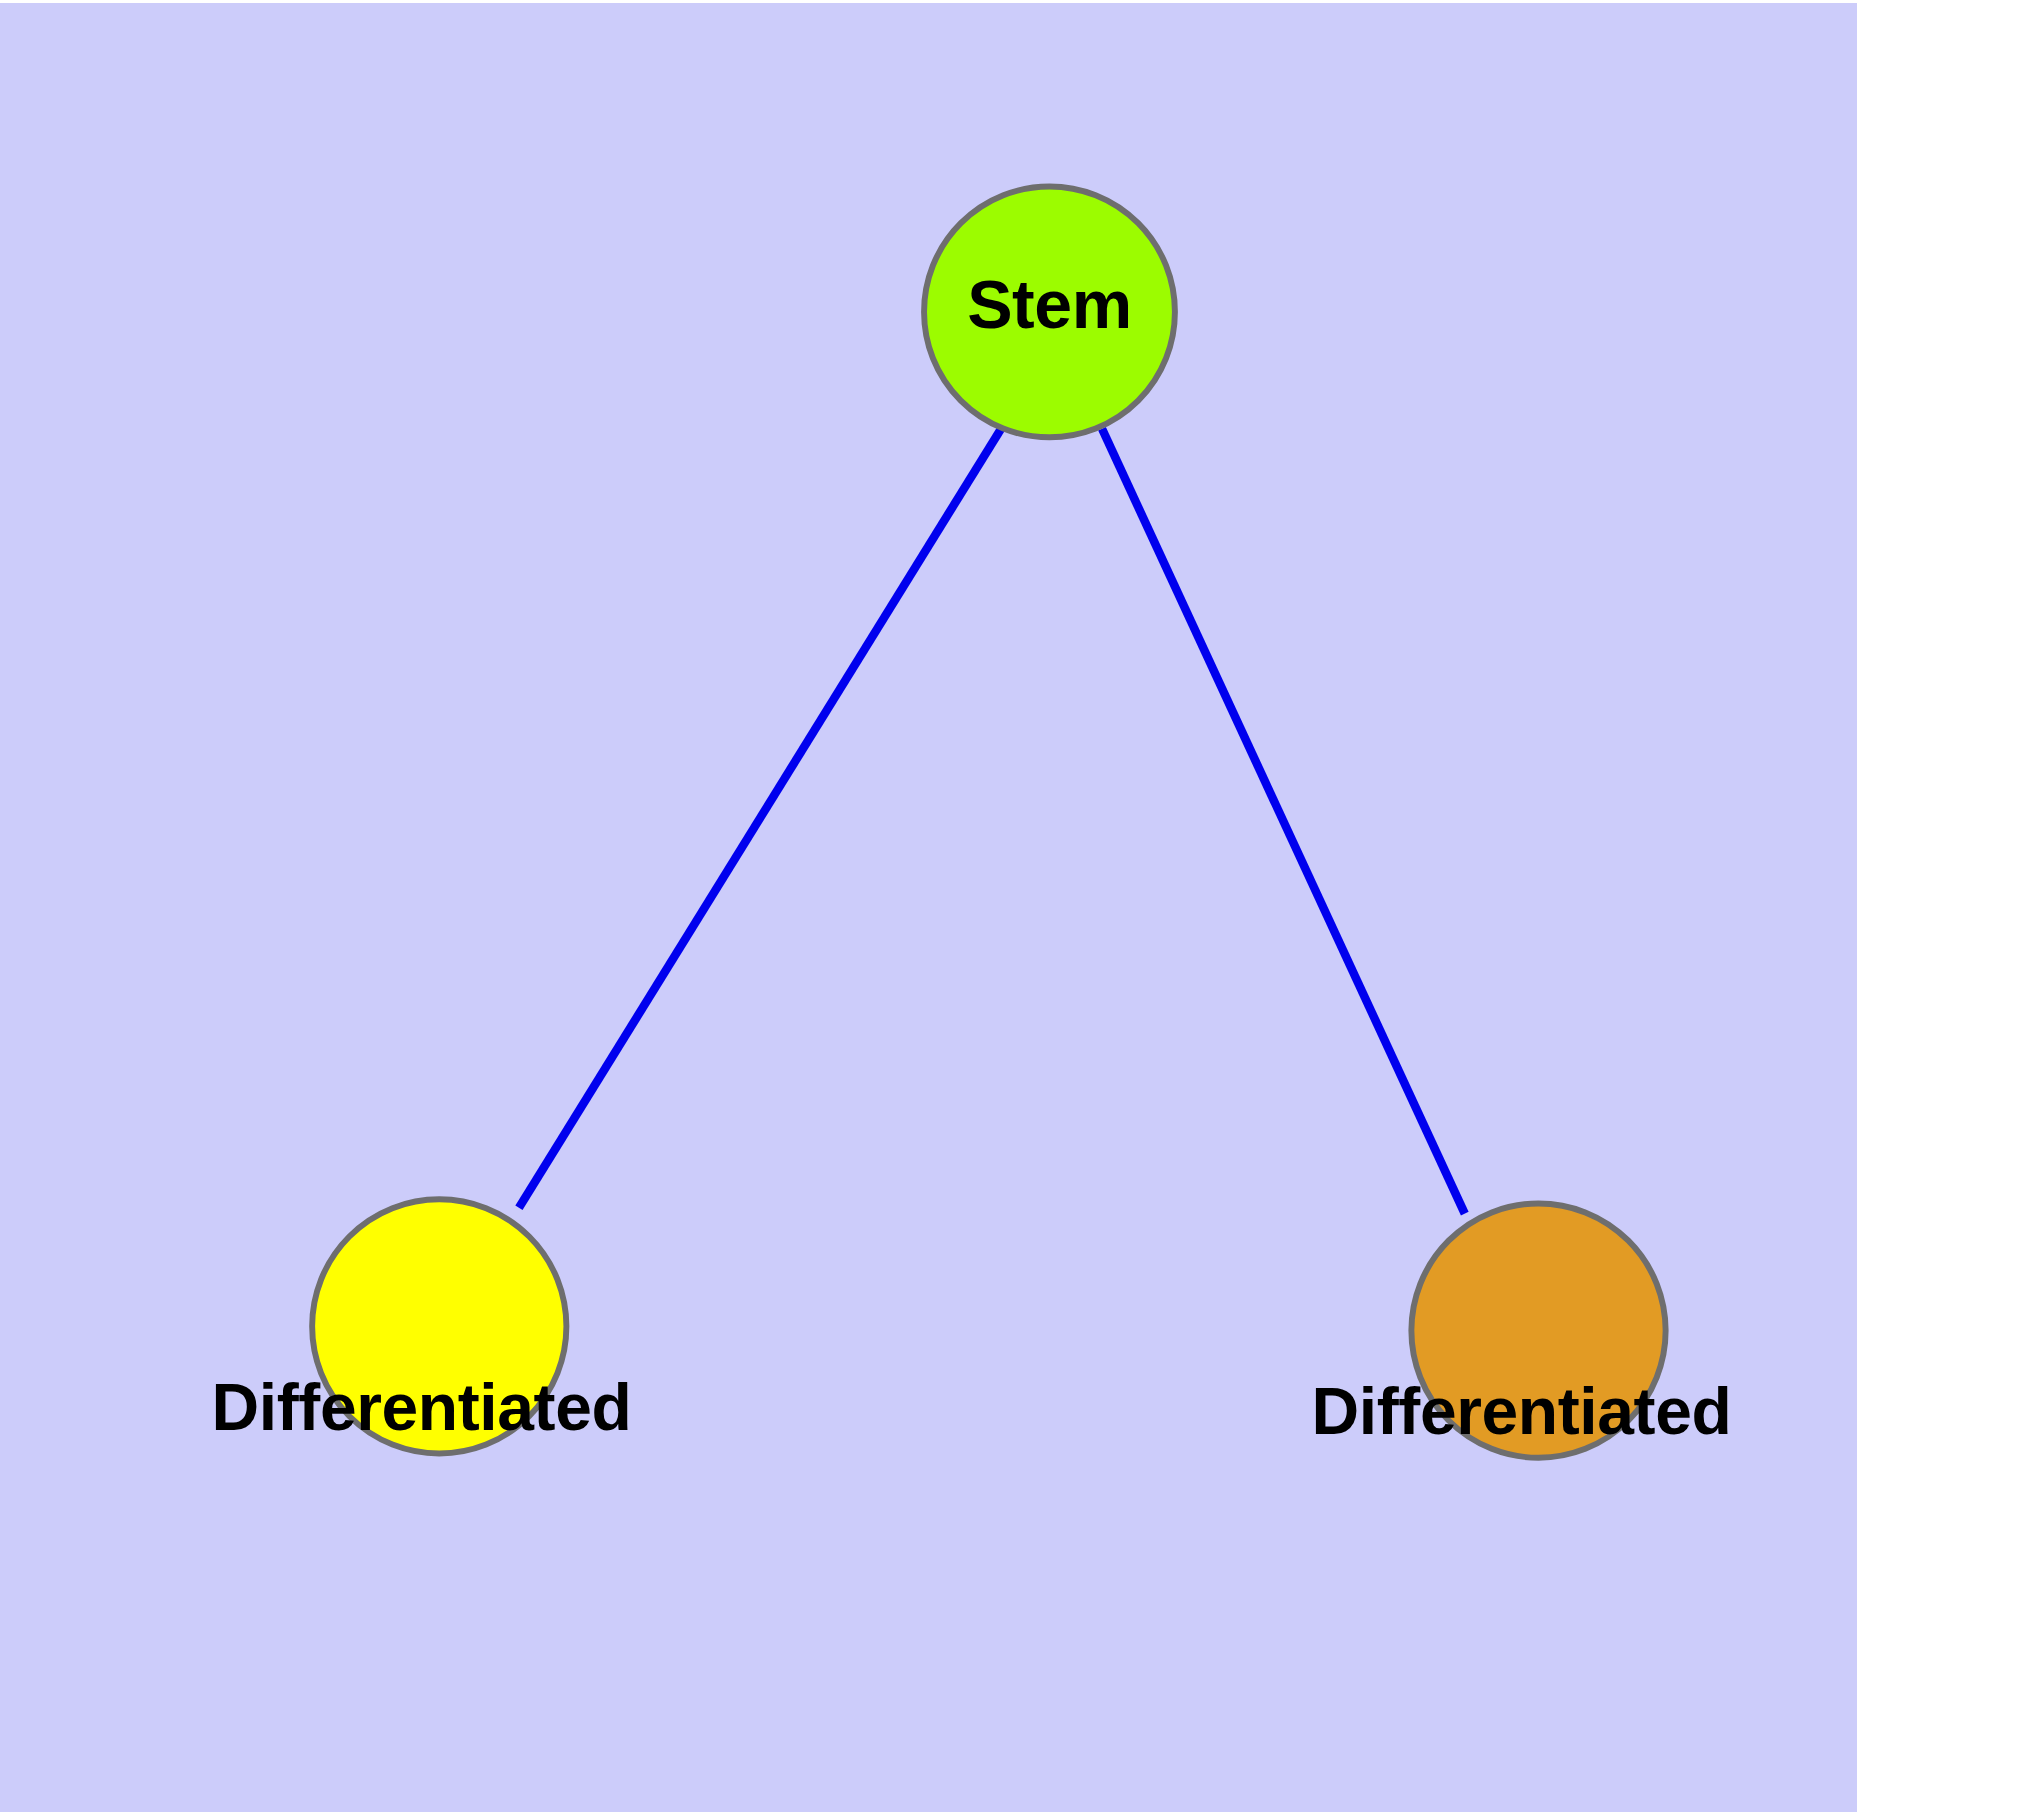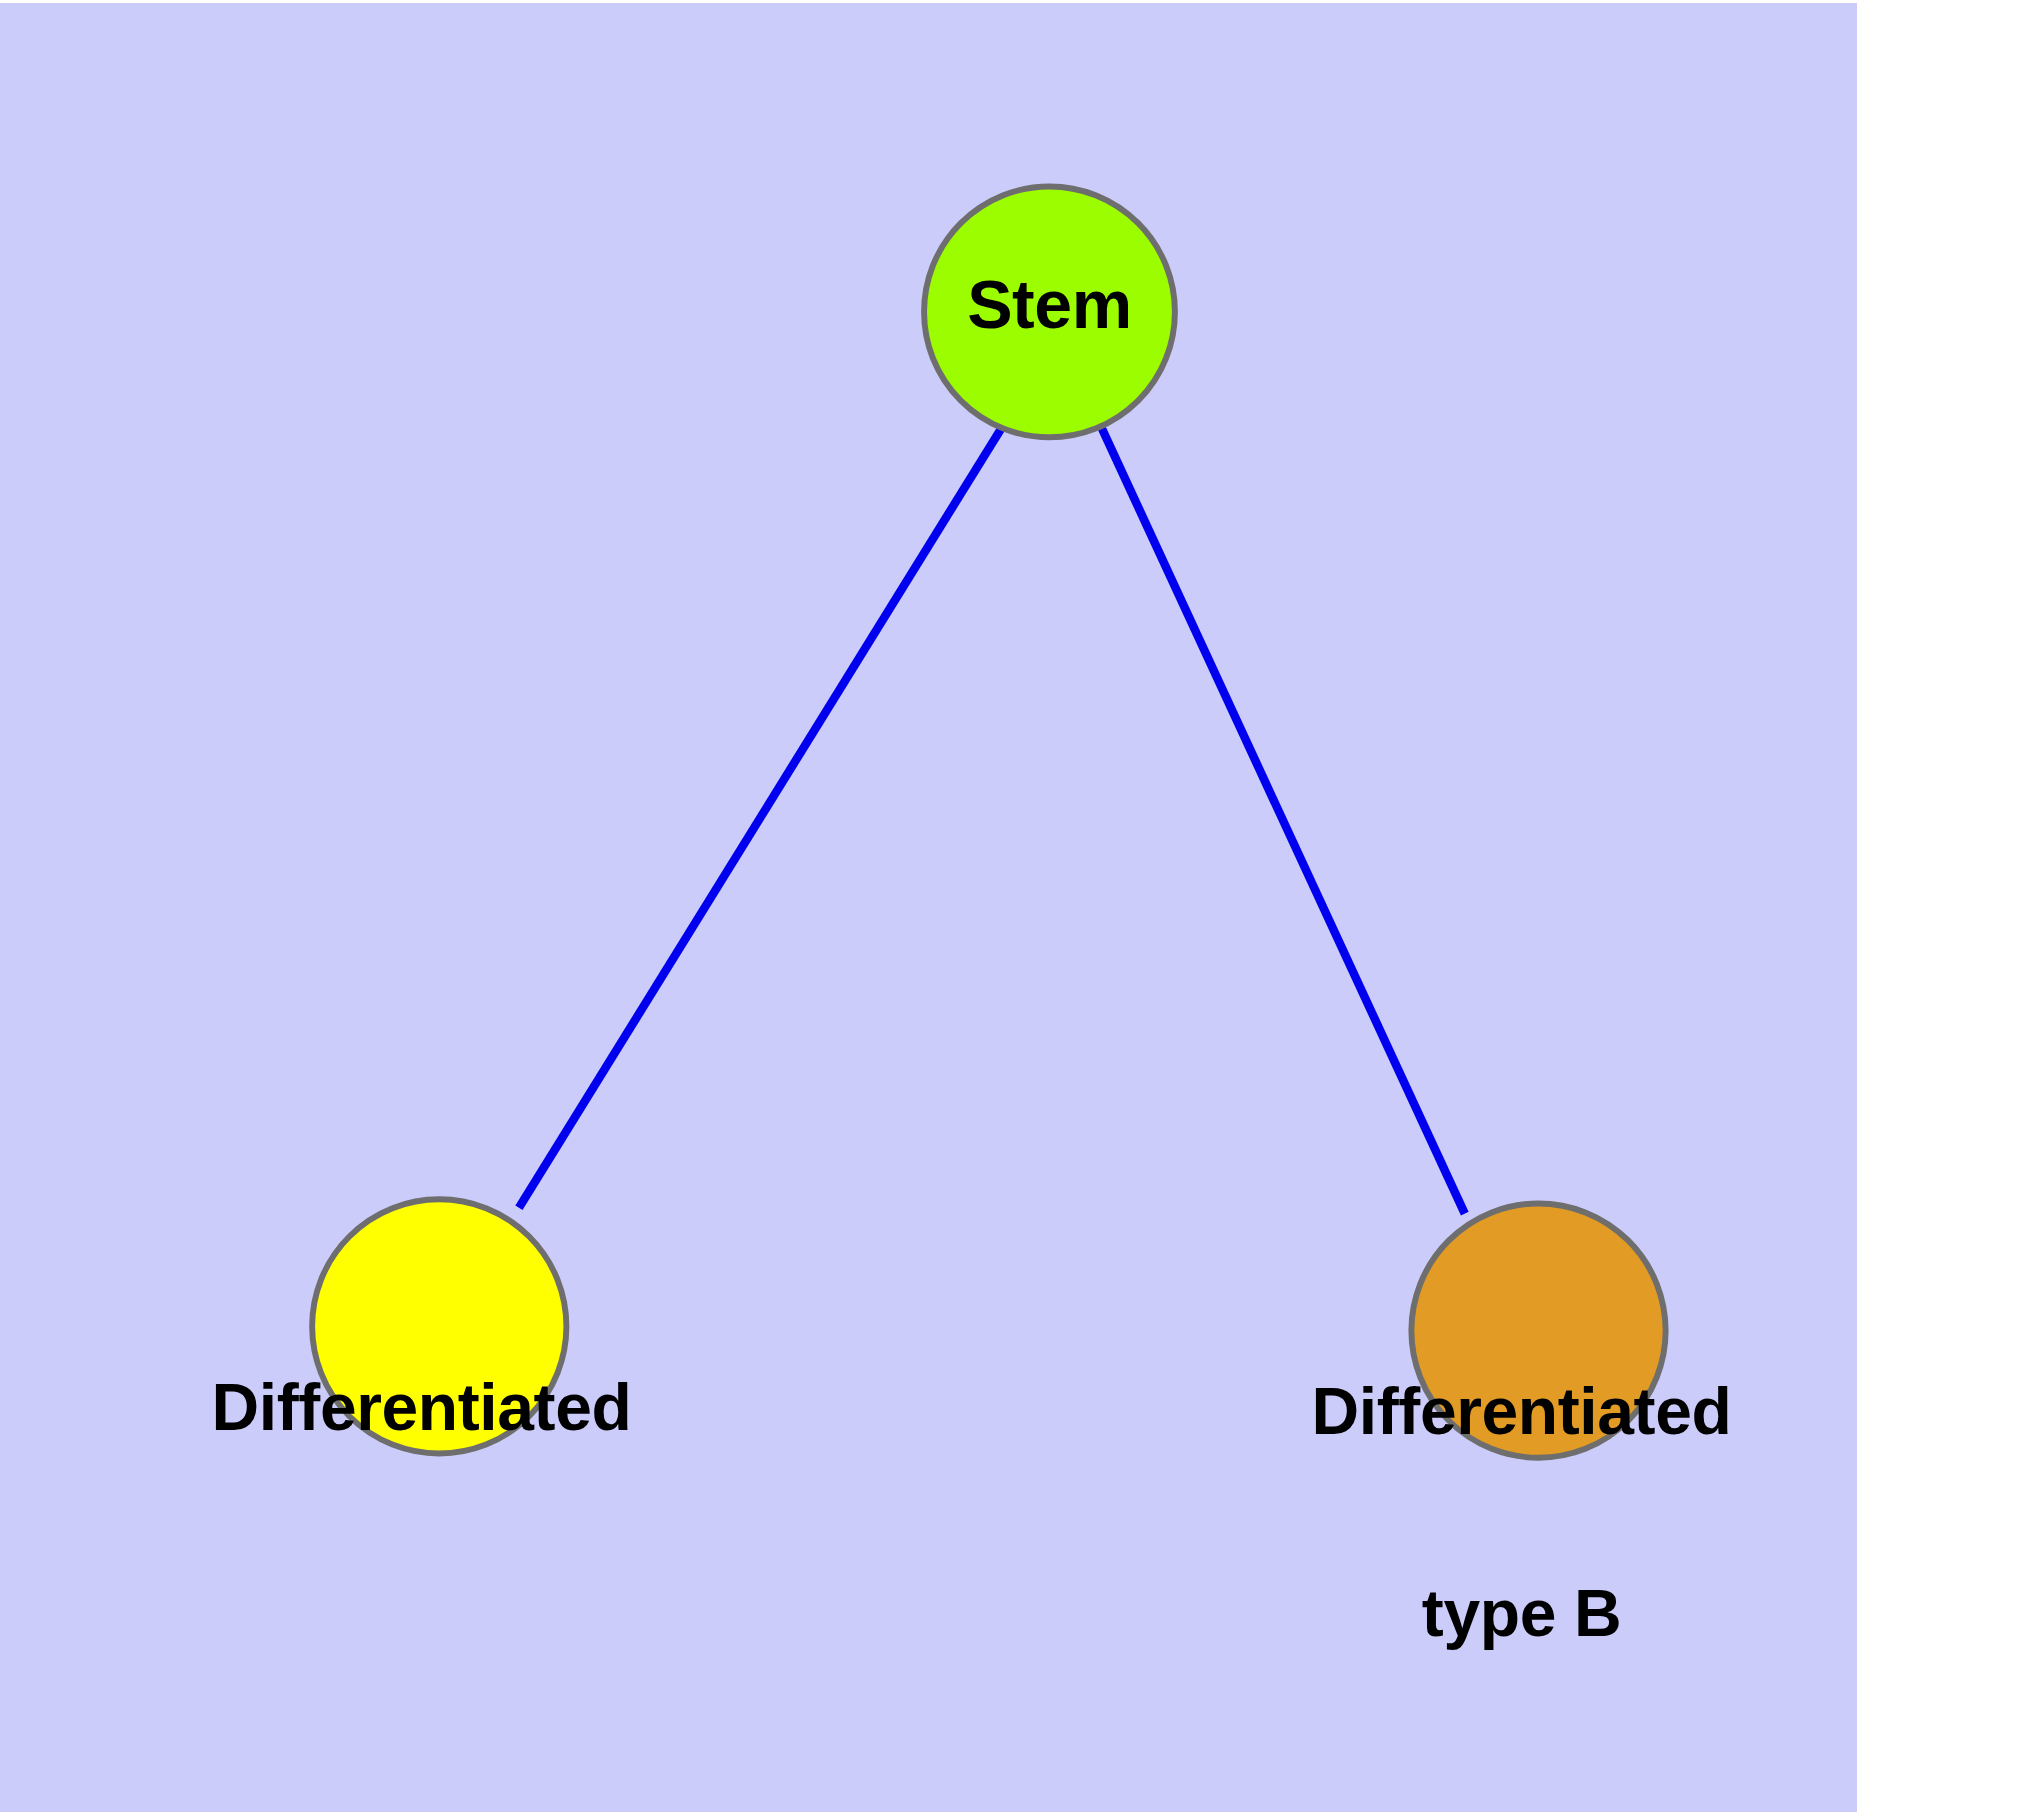--- a/index.html
+++ b/index.html
@@ -82,17 +82,16 @@
   </svg>
 
   <div class="node-label" id="label-stem">Stem</div>
 
   <div class="node-label" id="label-diff-a">
     <div>Differentiated</div>
   </div>
 
   <div class="node-label" id="label-diff-b">
     <div>Differentiated</div>
-    <div>type B</div>
   </div>
 
 </div>
 
 
 </body></html>

